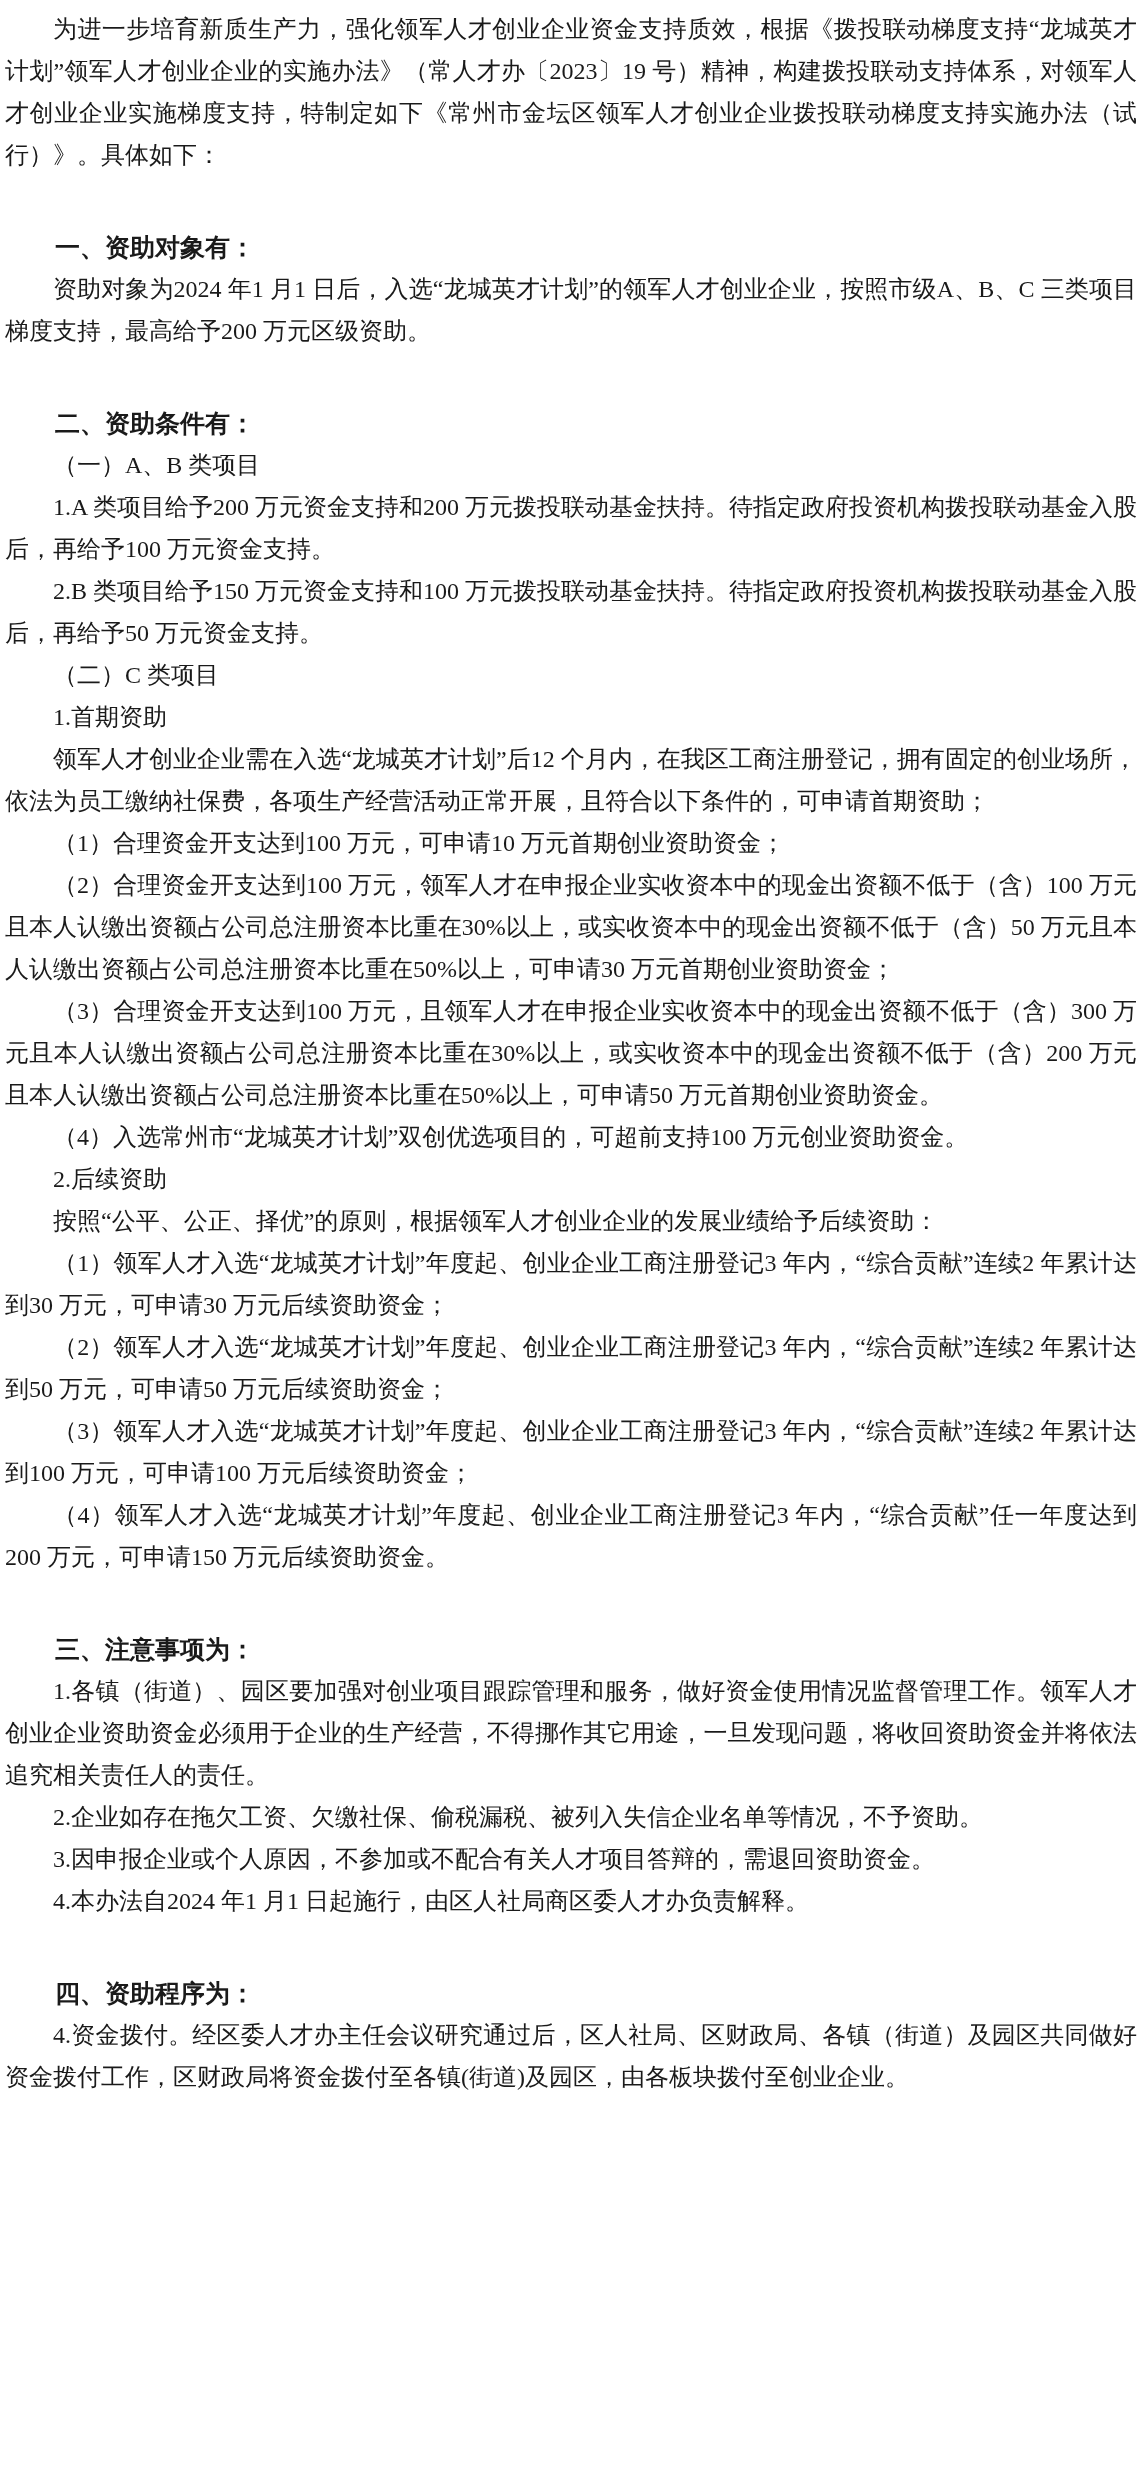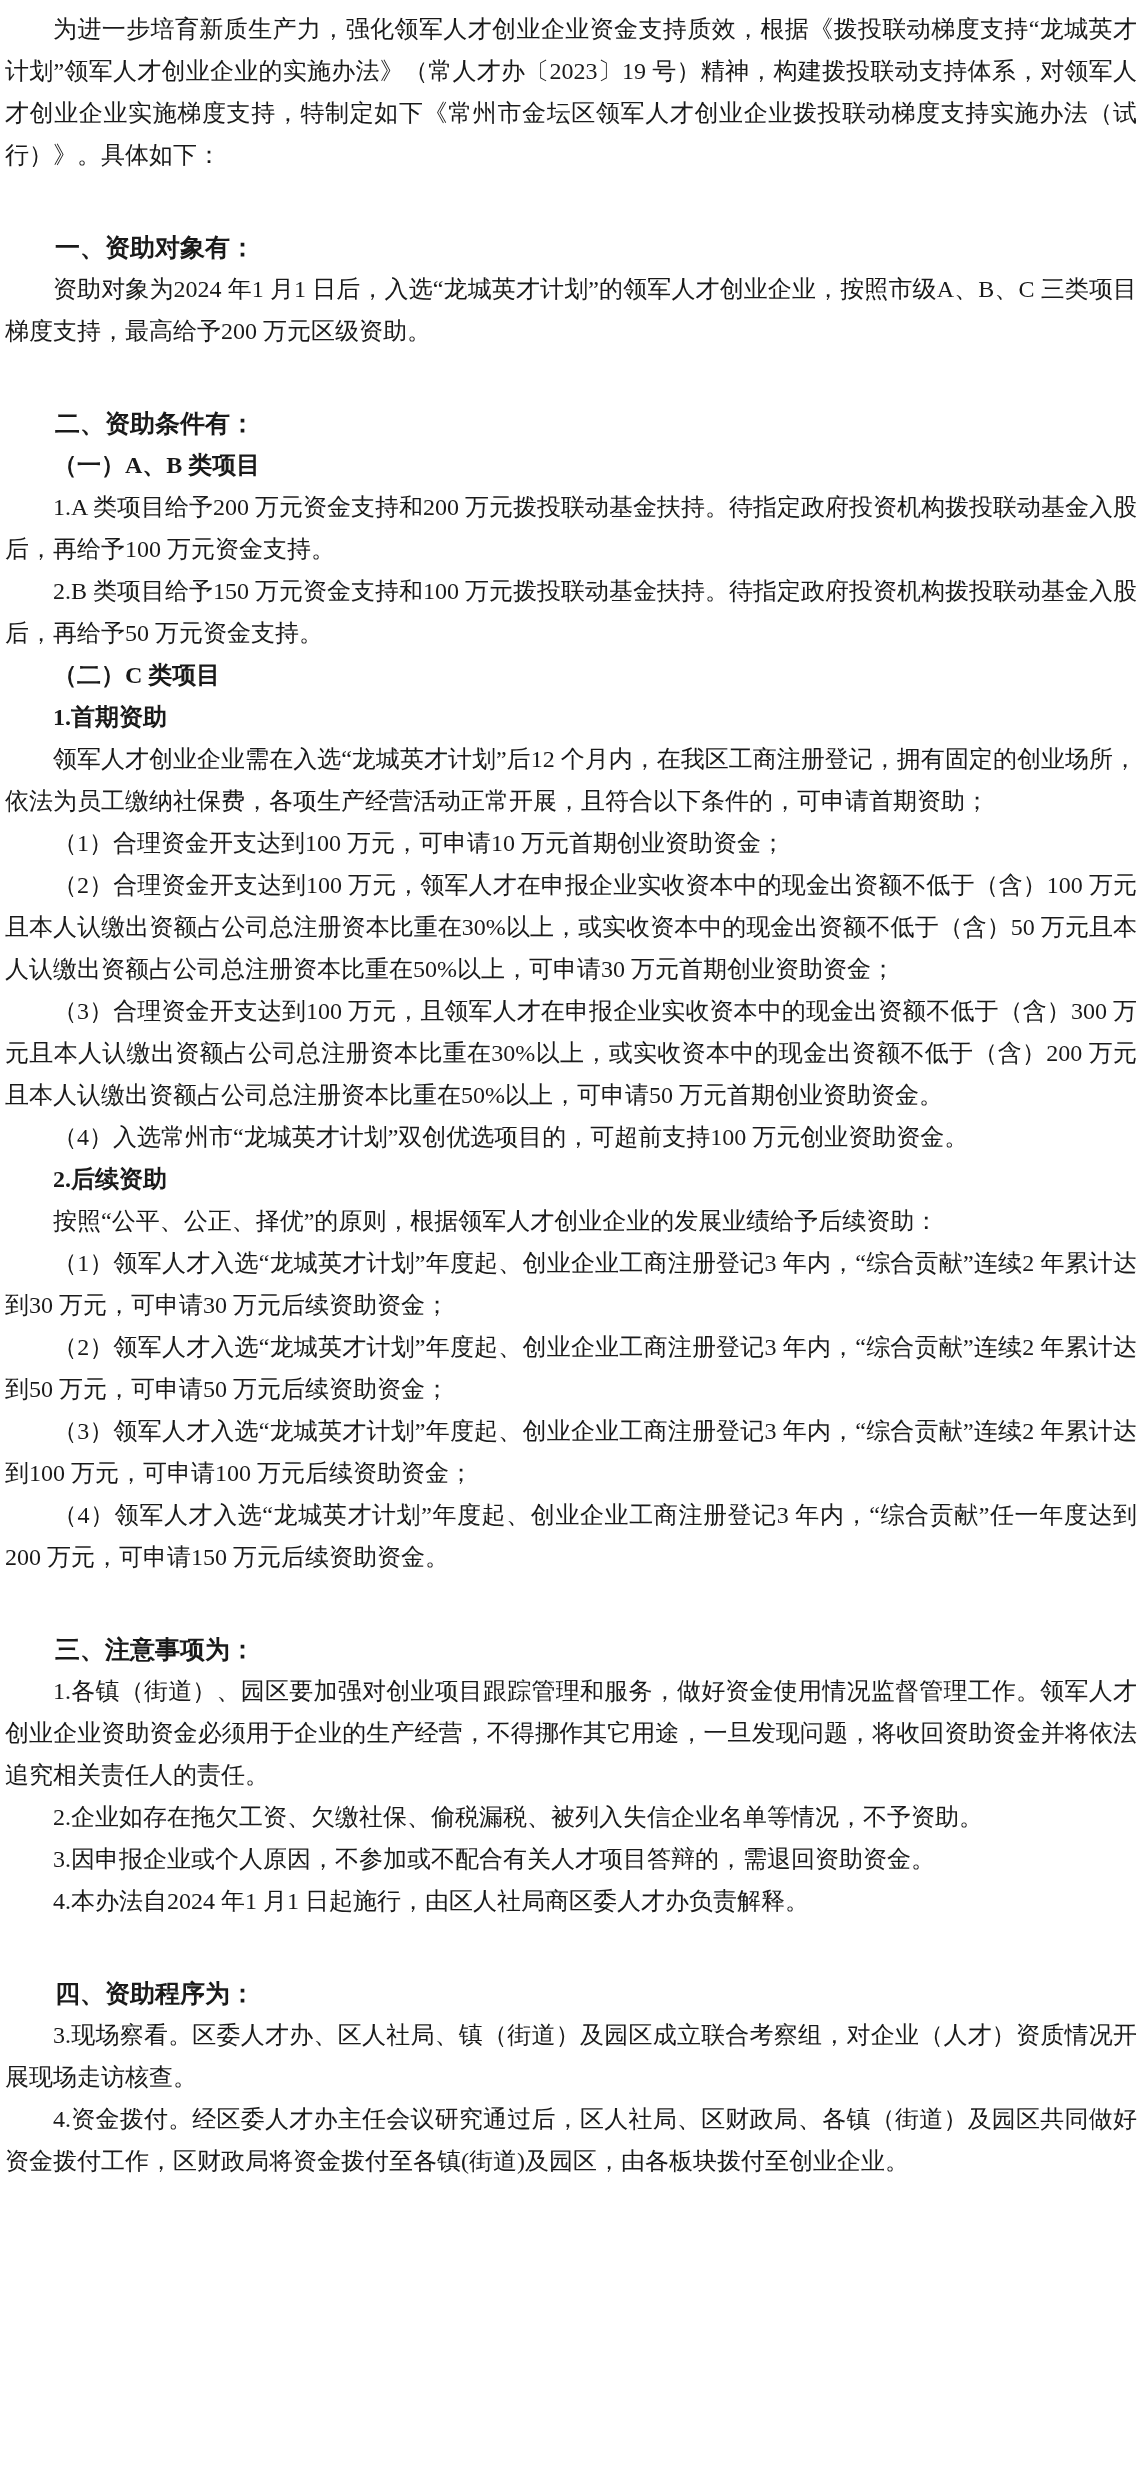--- a/index.html
+++ b/index.html
@@ -23,21 +23,21 @@
     margin: 0;
     text-indent: 2em;
   }
   p.h-major {
     font-family: "Liberation Sans", "DejaVu Sans", sans-serif;
     font-weight: 700;
     font-size: 25px;
     margin-top: 50px;
   }
   p.h-sub {
-    font-weight: 700;
+    font-weight: 400;
   }
 </style>
 </head>
 <body>
 
 <div class="doc">
 
   <p>为进一步培育新质生产力，强化领军人才创业企业资金支持质效，根据《拨投联动梯度支持“龙城英才计划”领军人才创业企业的实施办法》（常人才办〔2023〕19 号）精神，构建拨投联动支持体系，对领军人才创业企业实施梯度支持，特制定如下《常州市金坛区领军人才创业企业拨投联动梯度支持实施办法（试行）》。具体如下：</p>
 
   <p class="h-major">一、资助对象有：</p>
@@ -65,16 +65,15 @@
   <p>（3）领军人才入选“龙城英才计划”年度起、创业企业工商注册登记3 年内，“综合贡献”连续2 年累计达到100 万元，可申请100 万元后续资助资金；</p>
   <p>（4）领军人才入选“龙城英才计划”年度起、创业企业工商注册登记3 年内，“综合贡献”任一年度达到200 万元，可申请150 万元后续资助资金。</p>
 
   <p class="h-major">三、注意事项为：</p>
   <p>1.各镇（街道）、园区要加强对创业项目跟踪管理和服务，做好资金使用情况监督管理工作。领军人才创业企业资助资金必须用于企业的生产经营，不得挪作其它用途，一旦发现问题，将收回资助资金并将依法追究相关责任人的责任。</p>
   <p>2.企业如存在拖欠工资、欠缴社保、偷税漏税、被列入失信企业名单等情况，不予资助。</p>
   <p>3.因申报企业或个人原因，不参加或不配合有关人才项目答辩的，需退回资助资金。</p>
   <p>4.本办法自2024 年1 月1 日起施行，由区人社局商区委人才办负责解释。</p>
 
   <p class="h-major">四、资助程序为：</p>
-  <p>3.现场察看。区委人才办、区人社局、镇（街道）及园区成立联合考察组，对企业（人才）资质情况开展现场走访核查。</p>
   <p>4.资金拨付。经区委人才办主任会议研究通过后，区人社局、区财政局、各镇（街道）及园区共同做好资金拨付工作，区财政局将资金拨付至各镇(街道)及园区，由各板块拨付至创业企业。</p>
 
 </div>
 
 </body></html>

